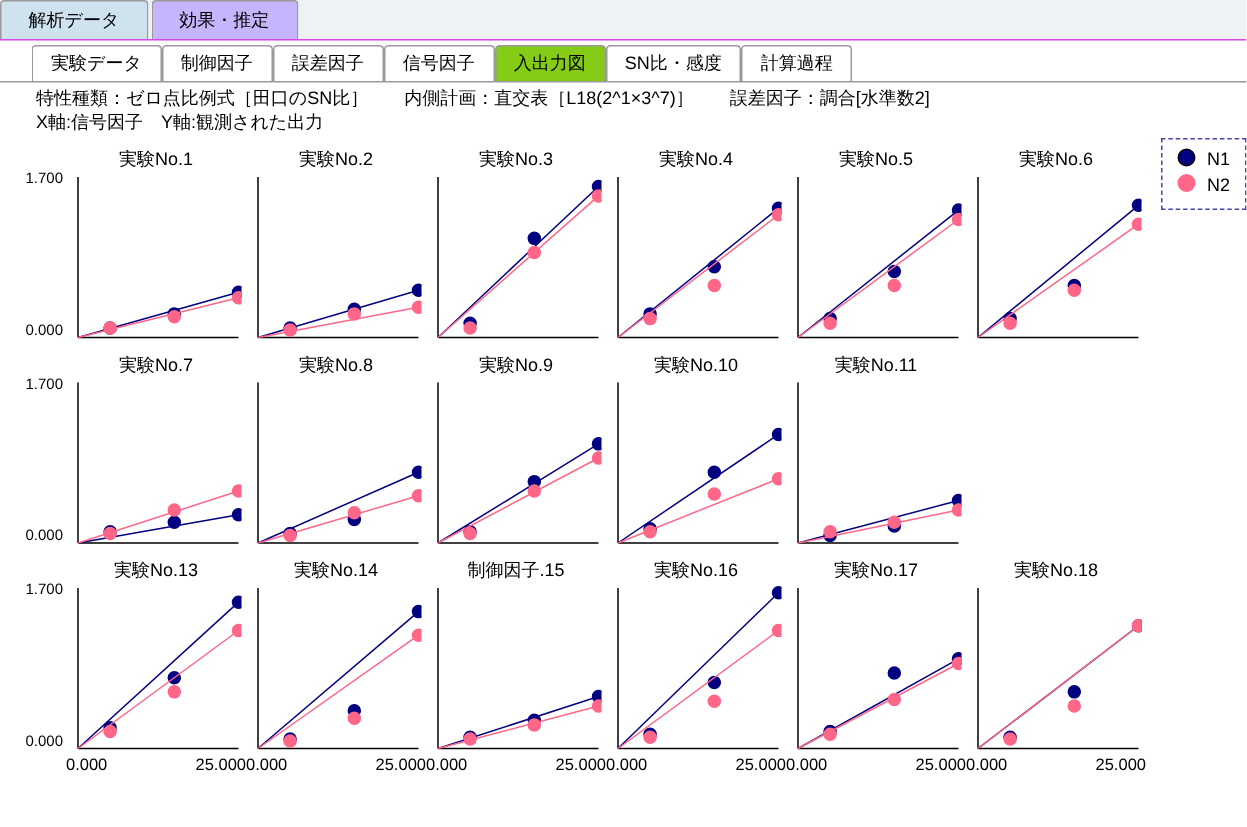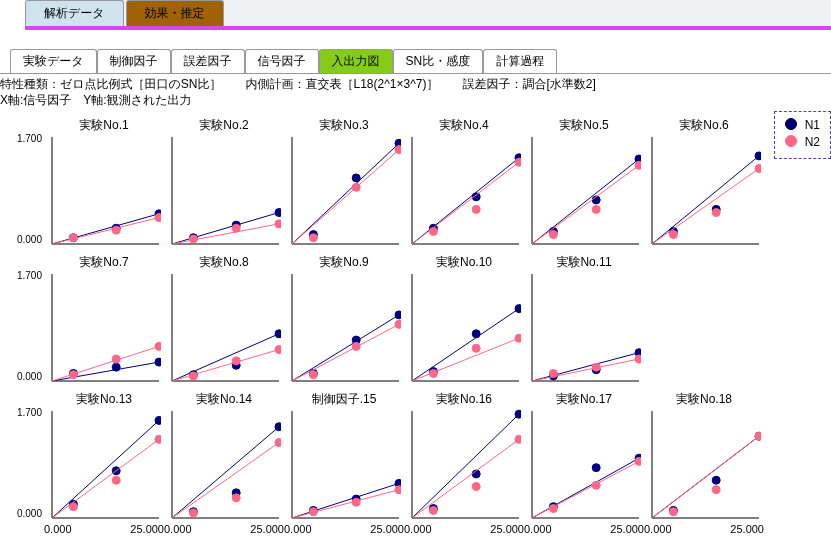--- a/index.html
+++ b/index.html
@@ -1,23 +1,23 @@
 <!DOCTYPE html>
 <html><head>
 <meta charset="utf-8">
 <style>
 * { box-sizing: border-box; margin: 0; padding: 0; }
 body { font-family: "MS PGothic","Meiryo",sans-serif; font-size: 12px; background: #fff; color: #000; width: 831px; height: 551px; overflow: hidden; }
-.outer-tabs { display:flex; border-bottom:4px solid #d946ef; background:#eef2f4;margin-left:25px; }
-.outer-tab { padding:4px 18px; border:1px solid #999; border-bottom:none; margin-right:2px; background:#a16207; border-top-left-radius:3px; border-top-right-radius:3px; font-size:12px; cursor:pointer; }
+.outer-tabs { display:flex; border-bottom:1px solid #d946ef; background:#eef2f4; }
+.outer-tab { padding:4px 18px; border:1px solid #999; border-bottom:none; margin-right:2px; background:#c4b5fd; border-top-left-radius:3px; border-top-right-radius:3px; font-size:12px; cursor:pointer; }
 .outer-tab.active { background:#cfe3ef; }
-.inner-tabs { display:flex; padding:3px 6px 0 10px; border-bottom:1px solid #999;margin-top:16px; }
+.inner-tabs { display:flex; padding:3px 6px 0 21px; border-bottom:1px solid #999; }
 .inner-tab { padding:3px 12px; border:1px solid #999; border-bottom:none; margin-right:0px; background:#fff; border-top-left-radius:3px; border-top-right-radius:3px; font-size:12px; cursor:pointer; }
 .inner-tab.active { background:#84cc16; }
-.meta { padding:3px 0; font-size:12px; line-height:1.3; }
+.meta { padding:3px 24px; font-size:12px; line-height:1.3; }
 .plot-area { position:relative; padding:0px 6px 6px 6px; }
 .chart-col { display:flex; flex-direction:column; }
 .row { display:flex; margin-top:6px; }
 .ylab-col { width:38px; display:flex; flex-direction:column; justify-content:space-between; align-items:flex-end; font-size:10px; padding-right:2px; }
 .cell { width:120px; display:flex; flex-direction:column; align-items:center;}
 .cell-title { font-size:12px; margin-bottom:1px; }
 .cell-svg { width:113px; height:113px; }
 .xrow { display:flex; margin-left:38px; margin-top:1px; }
 .xpair { width:120px; display:flex; justify-content:space-between; font-size:11px; }
 .legend { position:absolute; top:0px; right:0px; border:1px dashed #44a; padding:6px 10px; font-size:12px; background:#fff; }

